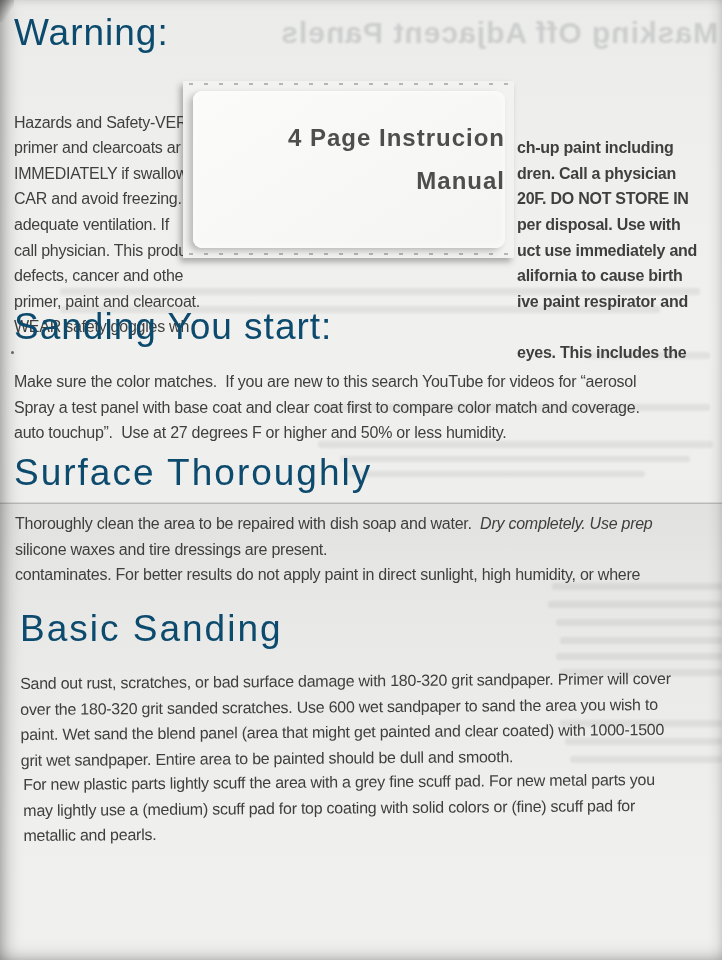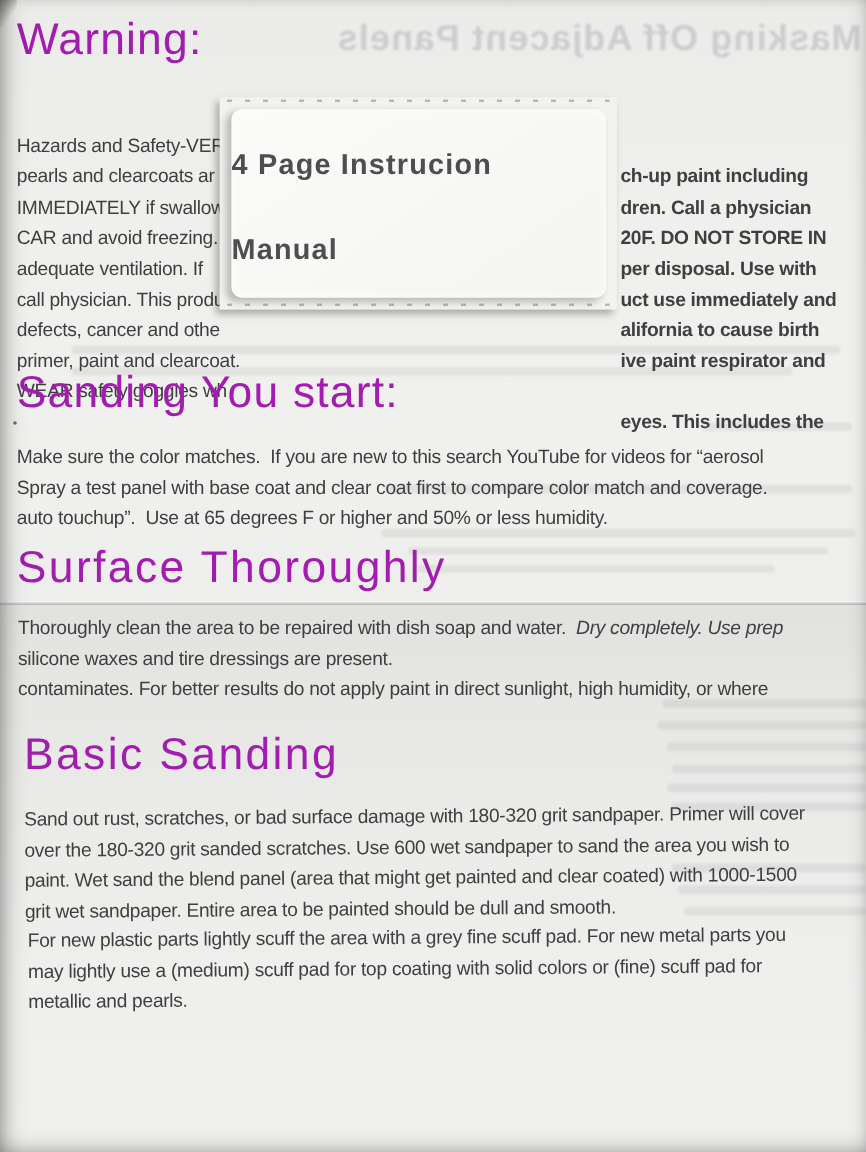--- a/index.html
+++ b/index.html
@@ -49,21 +49,21 @@
     filter:blur(0.8px);
     white-space:nowrap;
   }
   .bleedbar {
     position:absolute; height:7px; border-radius:3px; z-index:1;
     background:rgba(122,128,133,0.13); filter:blur(1px);
   }
 
   
   .heading {
-    position:absolute; z-index:2; color:#a21caf; white-space:pre;
+    position:absolute; z-index:2; color:#0c4a6e; white-space:pre;
     font-weight:400; letter-spacing:1px;
   }
   .h-warning   { left:14px; top:12px;  font-size:37px; }
   .h-before    { left:14px; top:306px; font-size:37px; }
   .h-surface   { left:14px; top:452px; font-size:37px; letter-spacing:2px; }
   .h-sanding   { left:20px; top:608px; font-size:37px; letter-spacing:2px;text-align:right; }
 
   
   .para { position:absolute; z-index:2; font-size:16px; letter-spacing:-0.25px; line-height:25.6px; }
   .para > div { white-space:pre; }
@@ -94,29 +94,29 @@
     position:absolute; left:6px; right:6px; height:2px;
     background:repeating-linear-gradient(to right, rgba(150,150,148,0.65) 0 4px, rgba(150,150,148,0) 4px 15px);
   }
   .perf-top { top:2px; }
   .perf-bottom { bottom:3px; }
   .sticker-label {
     position:absolute; left:193px; top:91px; width:312px; height:157px; z-index:11;
     background:linear-gradient(145deg, #fbfbf9, #f4f4f2);
     border-radius:9px;
     box-shadow:-4px 3px 6px rgba(40,40,40,0.28), inset 0 0 10px rgba(255,255,255,0.8);
-    text-align:left;
+    text-align:right;
   }
   .sticker-line {
     position:absolute; left:0; width:100%;
     font-weight:bold; font-size:24px; letter-spacing:1px; color:#4e4e4e;
     white-space:pre;
   }
   .sticker-line1 { top:33px; }
-  .sticker-line2 { top:104px; }
+  .sticker-line2 { top:76px; }
 </style>
 </head>
 <body>
 
 <div class="photo">
 
   <div class="sheet-top"></div>
   <div class="sheet-bottom"></div>
   <div class="sheet-edge"></div>
 
@@ -142,21 +142,21 @@
   </div>
 
   <div class="heading h-warning">Warning:</div>
 
   <div class="para warning-rows abs">
     <div class="wrow">
       <span class="wl">Hazards and Safety-VERY</span>
       <span class="wr">ch-up paint including</span>
     </div>
     <div class="wrow">
-      <span class="wl">pearls and clearcoats ar</span>
+      <span class="wl">primer and clearcoats ar</span>
       <span class="wr">dren. Call a physician</span>
     </div>
     <div class="wrow">
       <span class="wl">IMMEDIATELY if swallow</span>
       <span class="wr">20F. DO NOT STORE IN</span>
     </div>
     <div class="wrow">
       <span class="wl">CAR and avoid freezing.</span>
       <span class="wr">per disposal. Use with</span>
     </div>
@@ -189,21 +189,21 @@
   <div class="sticker-label">
     <div class="sticker-line sticker-line1">4 Page Instrucion</div>
     <div class="sticker-line sticker-line2">Manual</div>
   </div>
 
   <div class="heading h-before">Sanding You start:</div>
   <div class="stray-dot"></div>
   <div class="para p-before">
     <div>Make sure the color matches.  If you are new to this search YouTube for videos for “aerosol</div>
     <div>Spray a test panel with base coat and clear coat first to compare color match and coverage.</div>
-    <div>auto touchup”.  Use at 65 degrees F or higher and 50% or less humidity.</div>
+    <div>auto touchup”.  Use at 27 degrees F or higher and 50% or less humidity.</div>
   </div>
 
   <div class="heading h-surface">Surface Thoroughly</div>
   <div class="para p-surface">
     <div><span>Thoroughly clean the area to be repaired with dish soap and water.  </span><span class="it">Dry completely. Use prep</span></div>
     <div>silicone waxes and tire dressings are present.</div>
     <div>contaminates. For better results do not apply paint in direct sunlight, high humidity, or where</div>
   </div>
 
   <div class="heading h-sanding">Basic Sanding</div>

